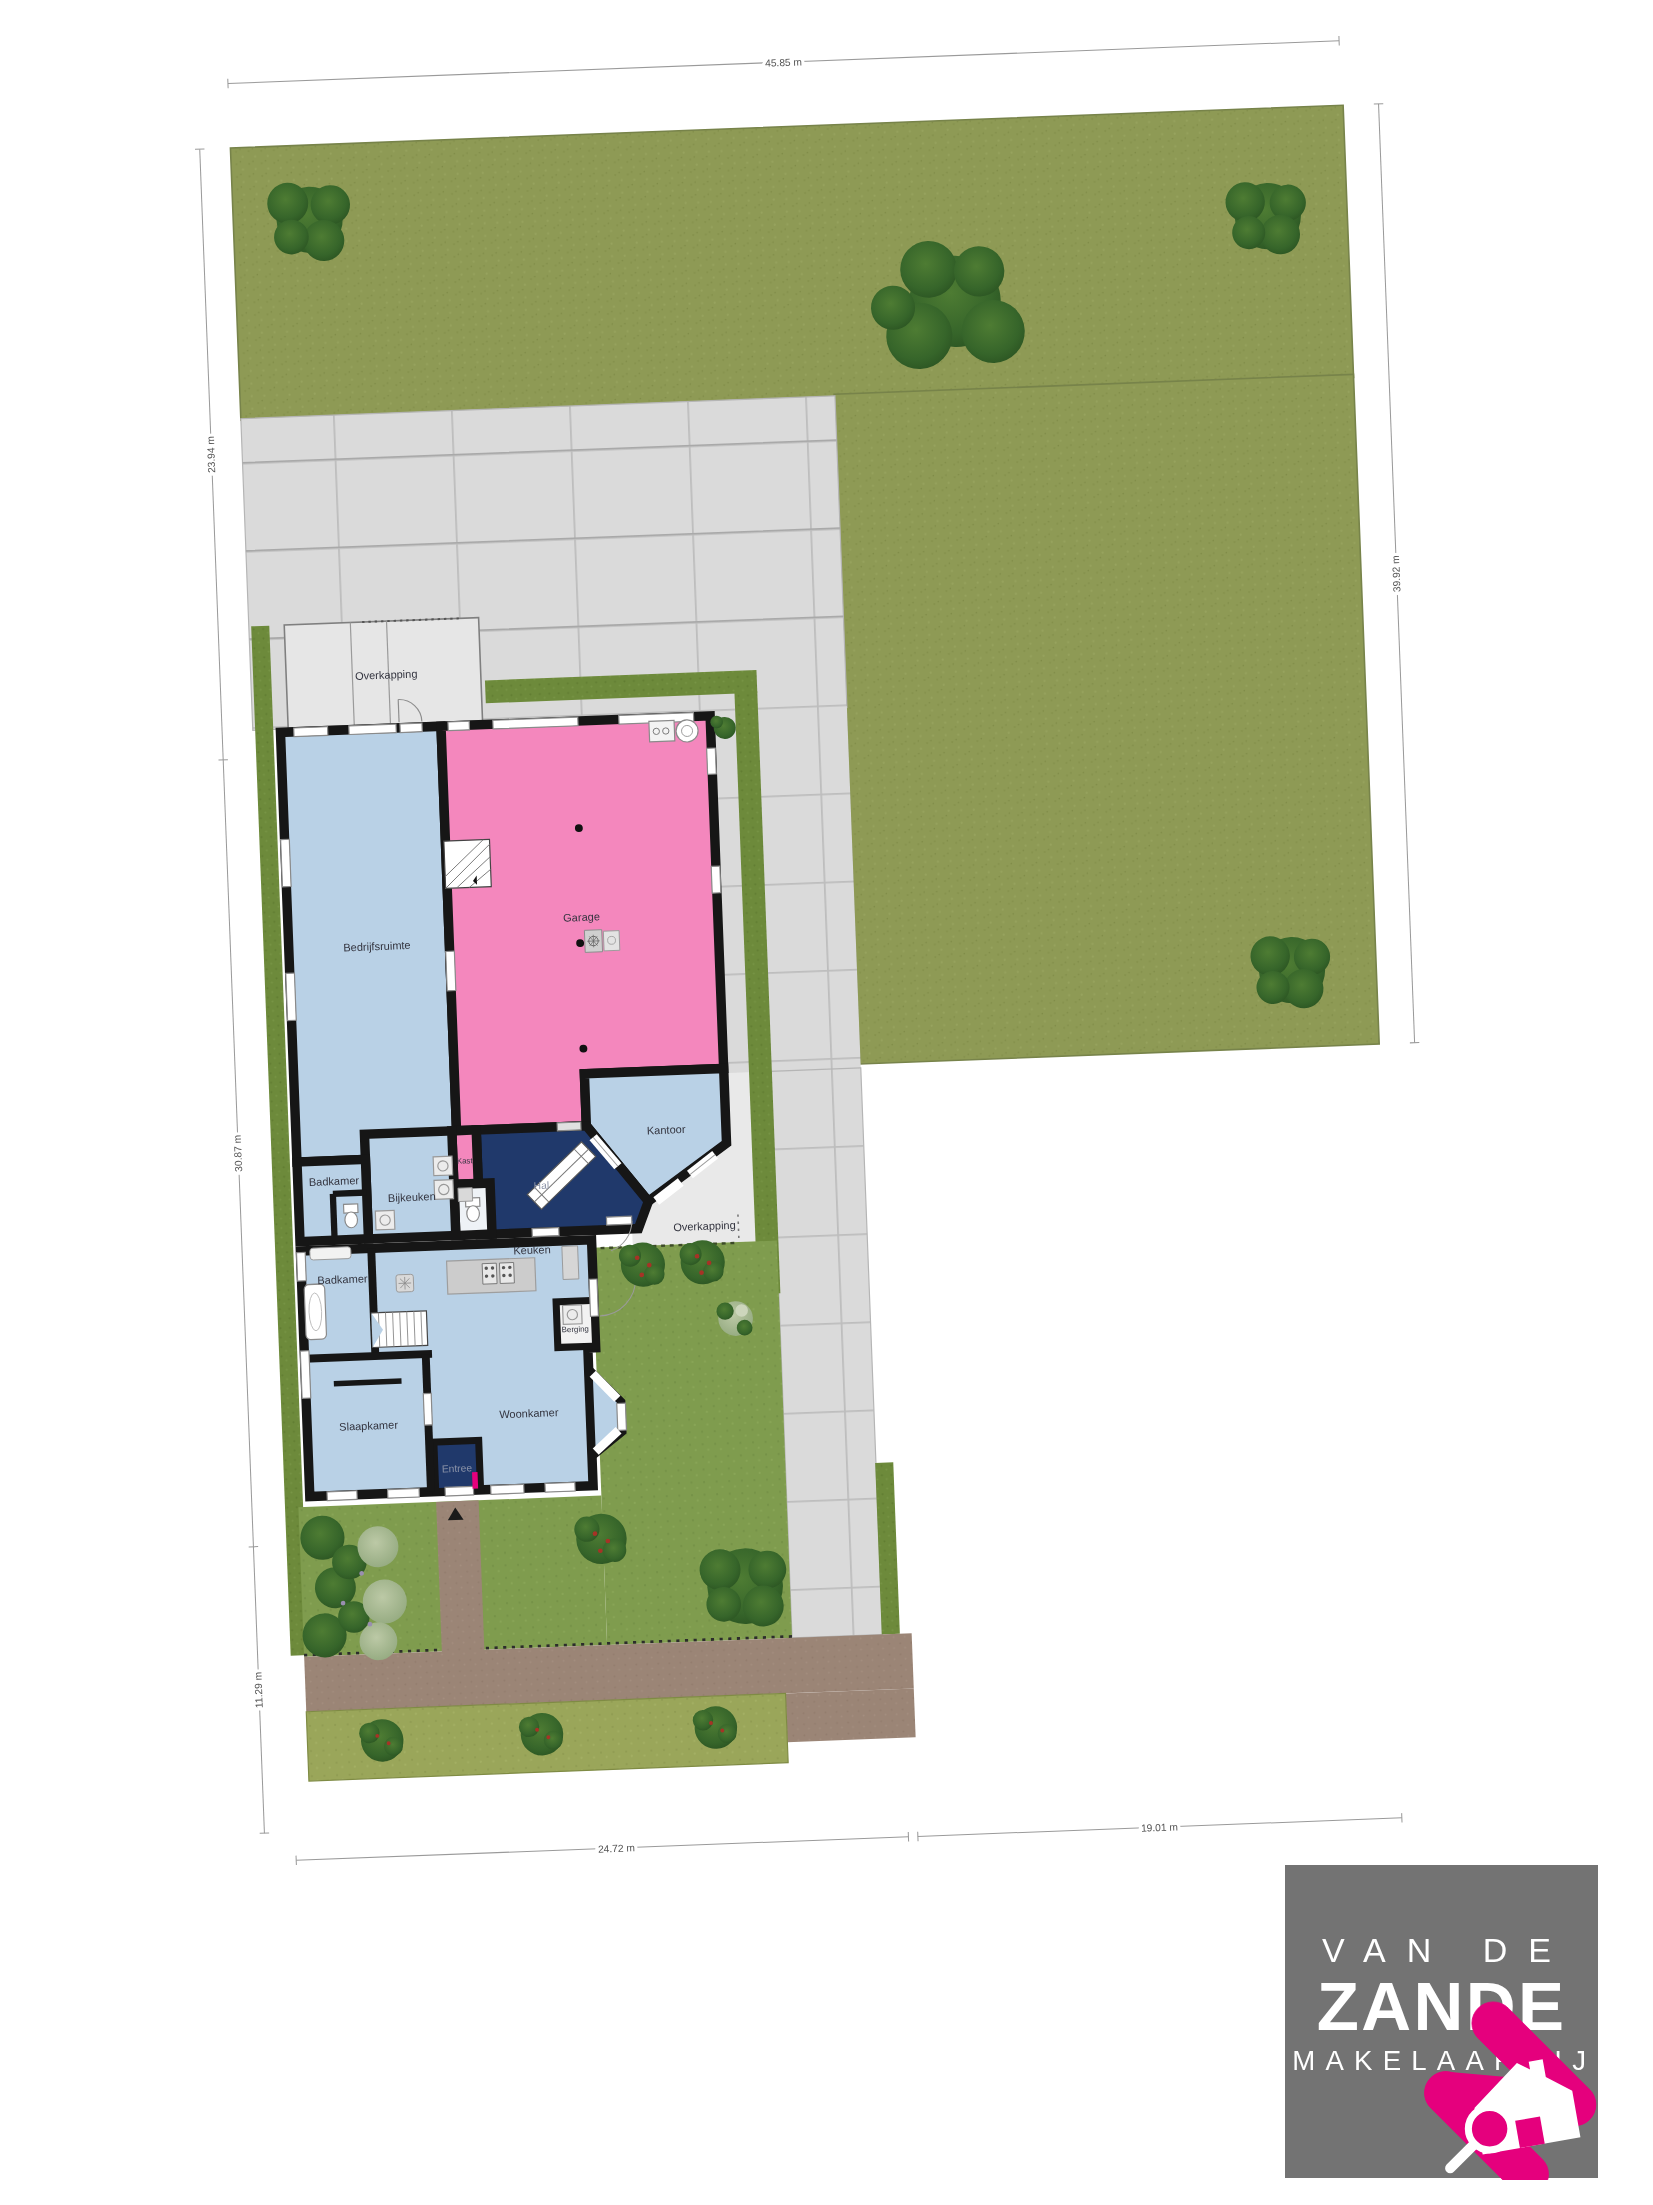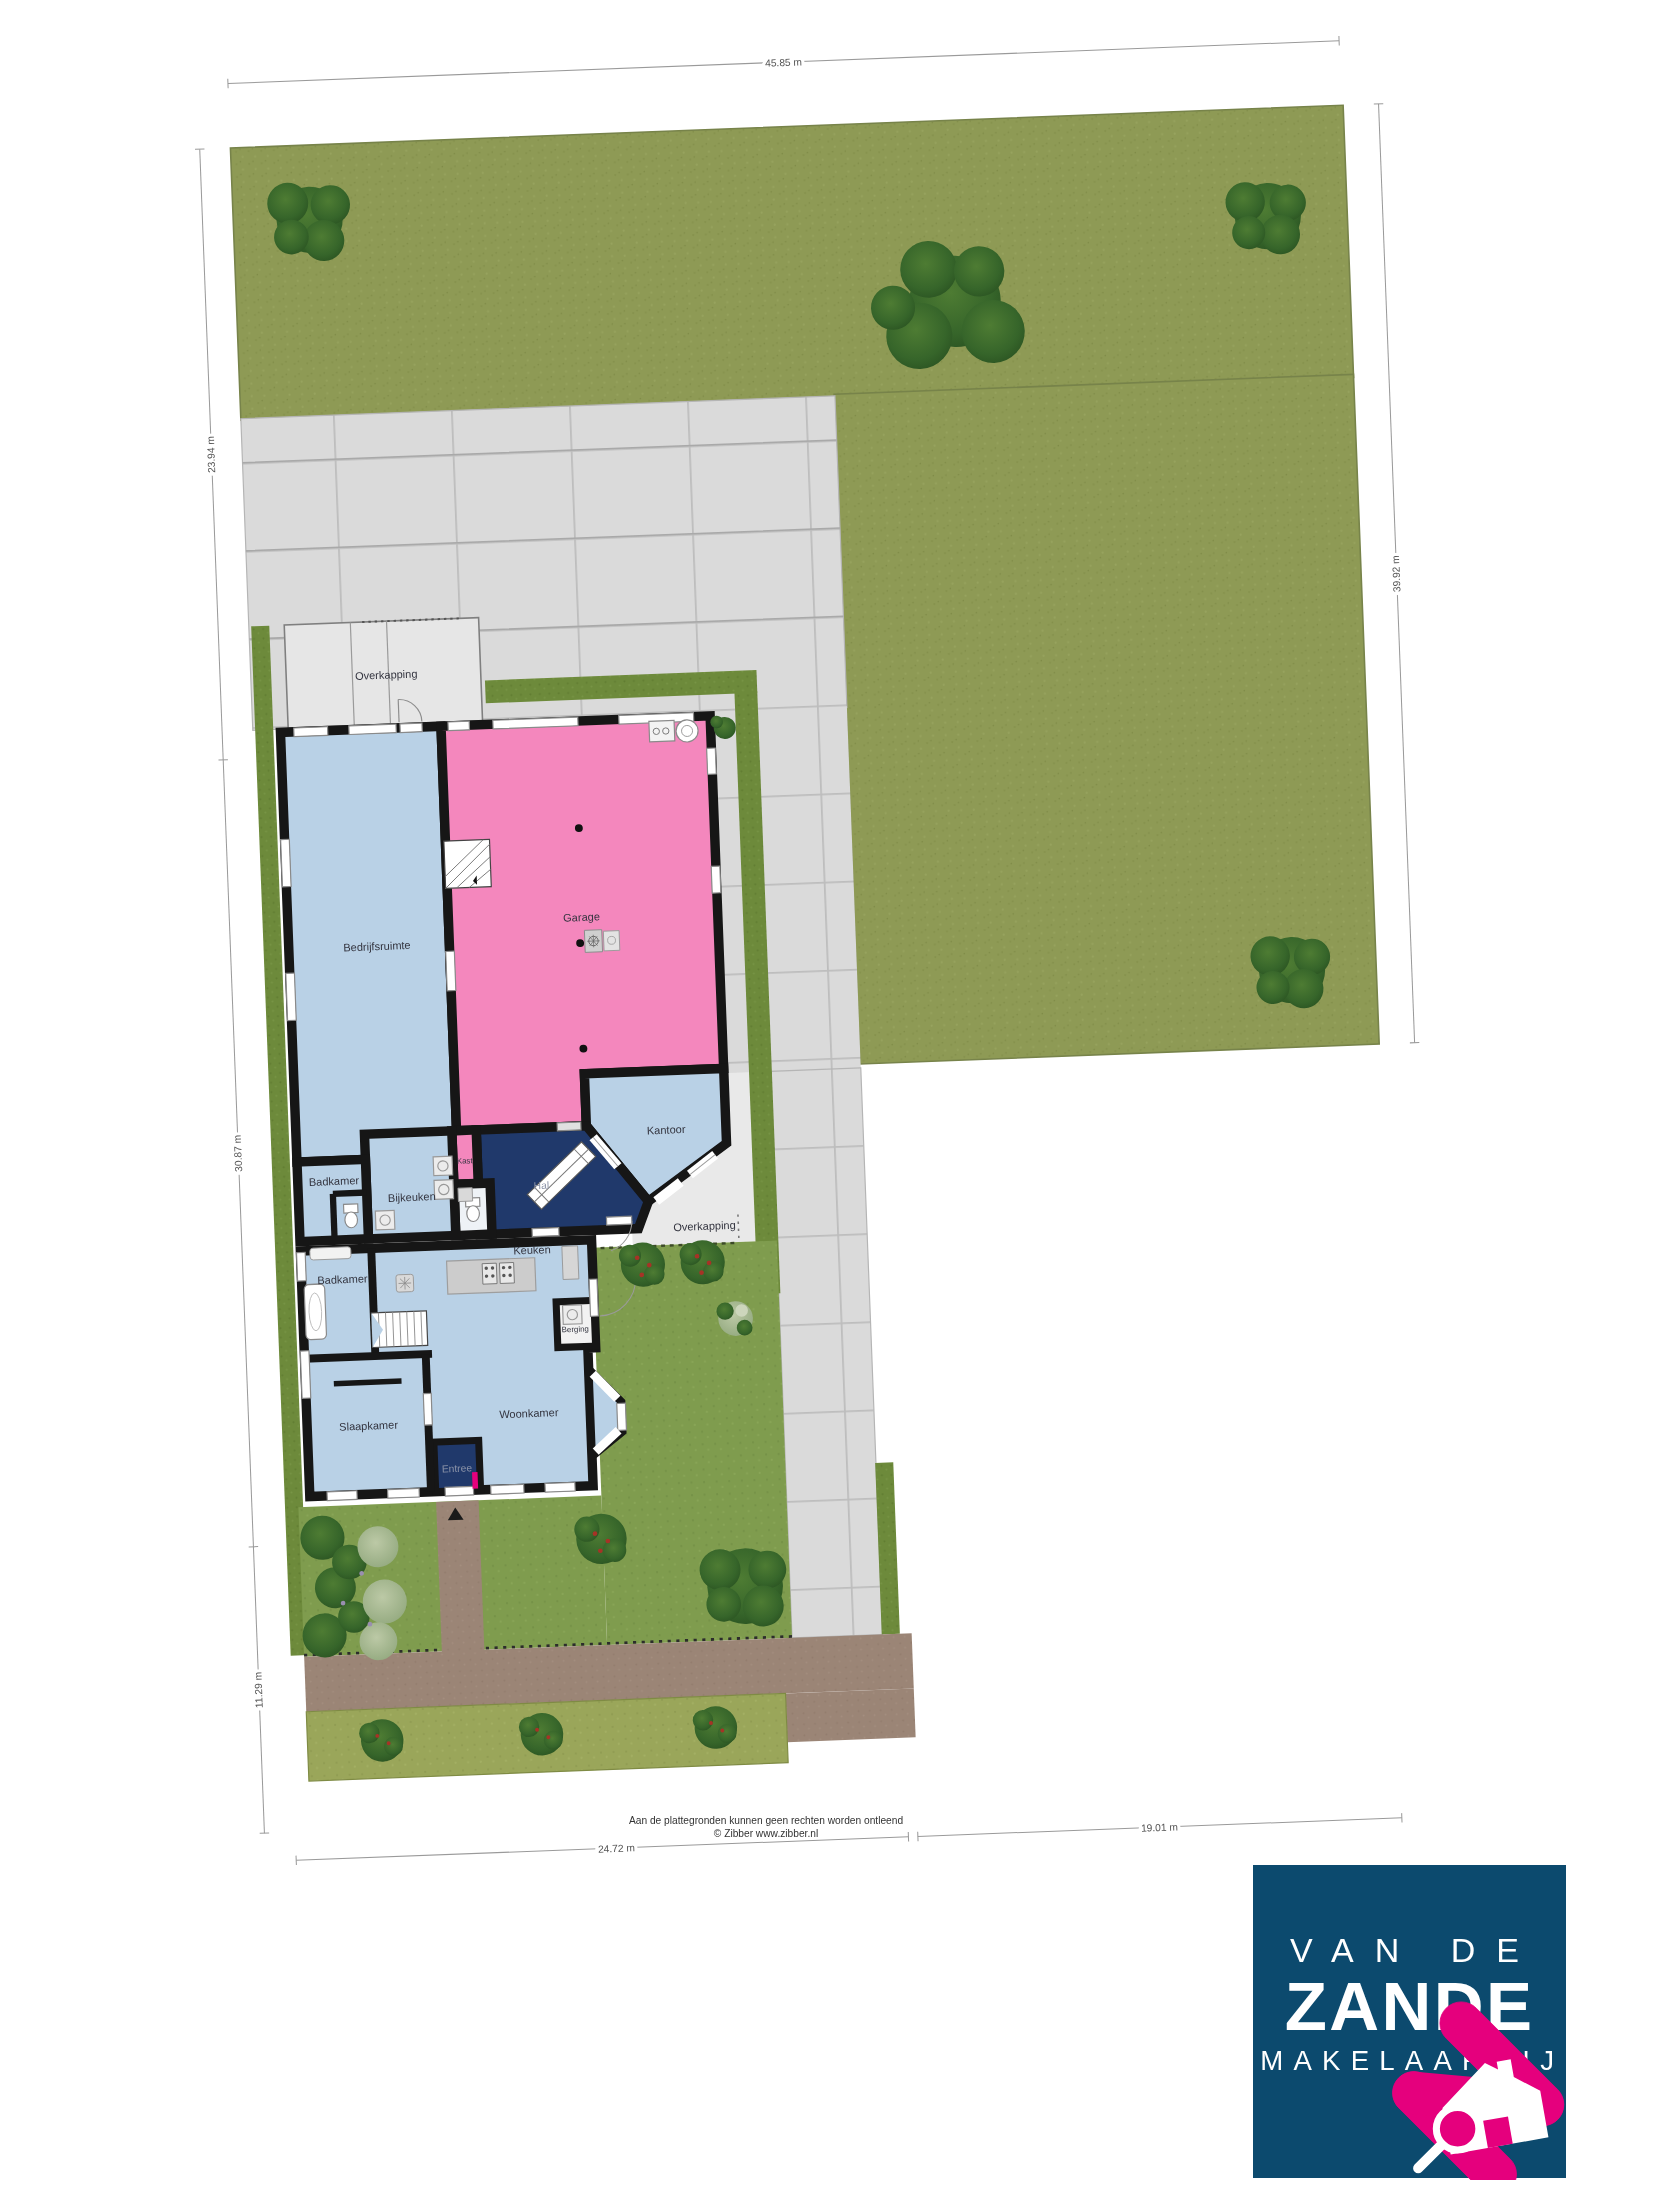--- a/index.html
+++ b/index.html
@@ -5,21 +5,21 @@
   html,body{margin:0;padding:0;background:#fff;}
   #page{position:relative;width:1654px;height:2205px;background:#ffffff;overflow:hidden;
         font-family:"Liberation Sans", sans-serif;}
   svg text{font-family:"Liberation Sans", sans-serif;}
   .room-label{fill:#33343f;font-size:14px;text-anchor:middle;}
   .room-label-sm{fill:#33343f;font-size:10px;text-anchor:middle;}
   .room-label-dark{fill:#8b93a8;font-size:13px;text-anchor:middle;}
   .dim-label{fill:#555;font-size:13px;text-anchor:middle;paint-order:stroke;stroke:#ffffff;stroke-width:8px;}
   #footer{position:absolute;left:372px;top:1814px;width:788px;text-align:center;
           font-size:10.2px;color:#333;line-height:13.4px;}
-  #logo{position:absolute;left:1253px;top:1865px;width:313px;height:313px;background:#0c4a6e;overflow:visible;}
+  #logo{position:absolute;left:1285px;top:1865px;width:313px;height:313px;background:#737373;overflow:visible;}
   #logo .l1{position:absolute;top:66px;left:0;width:100%;text-align:center;color:#fff;
             font-size:34px;letter-spacing:21px;padding-left:11px;box-sizing:border-box;}
   #logo .l2{position:absolute;top:102px;left:0;width:100%;text-align:center;color:#fff;
             font-size:69px;font-weight:bold;letter-spacing:2.4px;}
   #logo .l3{position:absolute;top:180px;left:0;width:100%;text-align:center;color:#fff;
             font-size:27.6px;letter-spacing:10.2px;padding-left:5.5px;box-sizing:border-box;}
   #logo svg{position:absolute;right:-1.6px;bottom:-1.6px;}
 </style>
 </head>
 <body>
@@ -418,24 +418,20 @@
       <text class="dim-label" x="294" y="1436" transform="rotate(-90 294 1436)" dy="4">30.87 m</text>
       <text class="dim-label" x="294" y="2118" transform="rotate(-90 294 2118)" dy="4">11.29 m</text>
       <text class="dim-label" x="1792" y="757" transform="rotate(-90 1792 757)" dy="4">39.92 m</text>
       <text class="dim-label" x="740" y="2341">24.72 m</text>
       <text class="dim-label" x="1430" y="2341">19.01 m</text>
     </g>
   </g>
 </svg>
 
 
-<div id="footer">
-  <div>Aan de plattegronden kunnen geen rechten worden ontleend</div>
-  <div>© Zibber www.zibber.nl</div>
-</div>
 
 
 <div id="logo">
   <div class="l1">VAN DE</div>
   <div class="l2">ZANDE</div>
   <div class="l3">MAKELAARDIJ</div>
   <svg width="205" height="197" viewBox="0 0 260 250">
     <g transform="rotate(-45 150 150)" fill="#e5007d" stroke="#e5007d">
       <rect x="70" y="55" width="54" height="200" rx="27"></rect>
       <rect x="175" y="35" width="54" height="200" rx="27"></rect>

